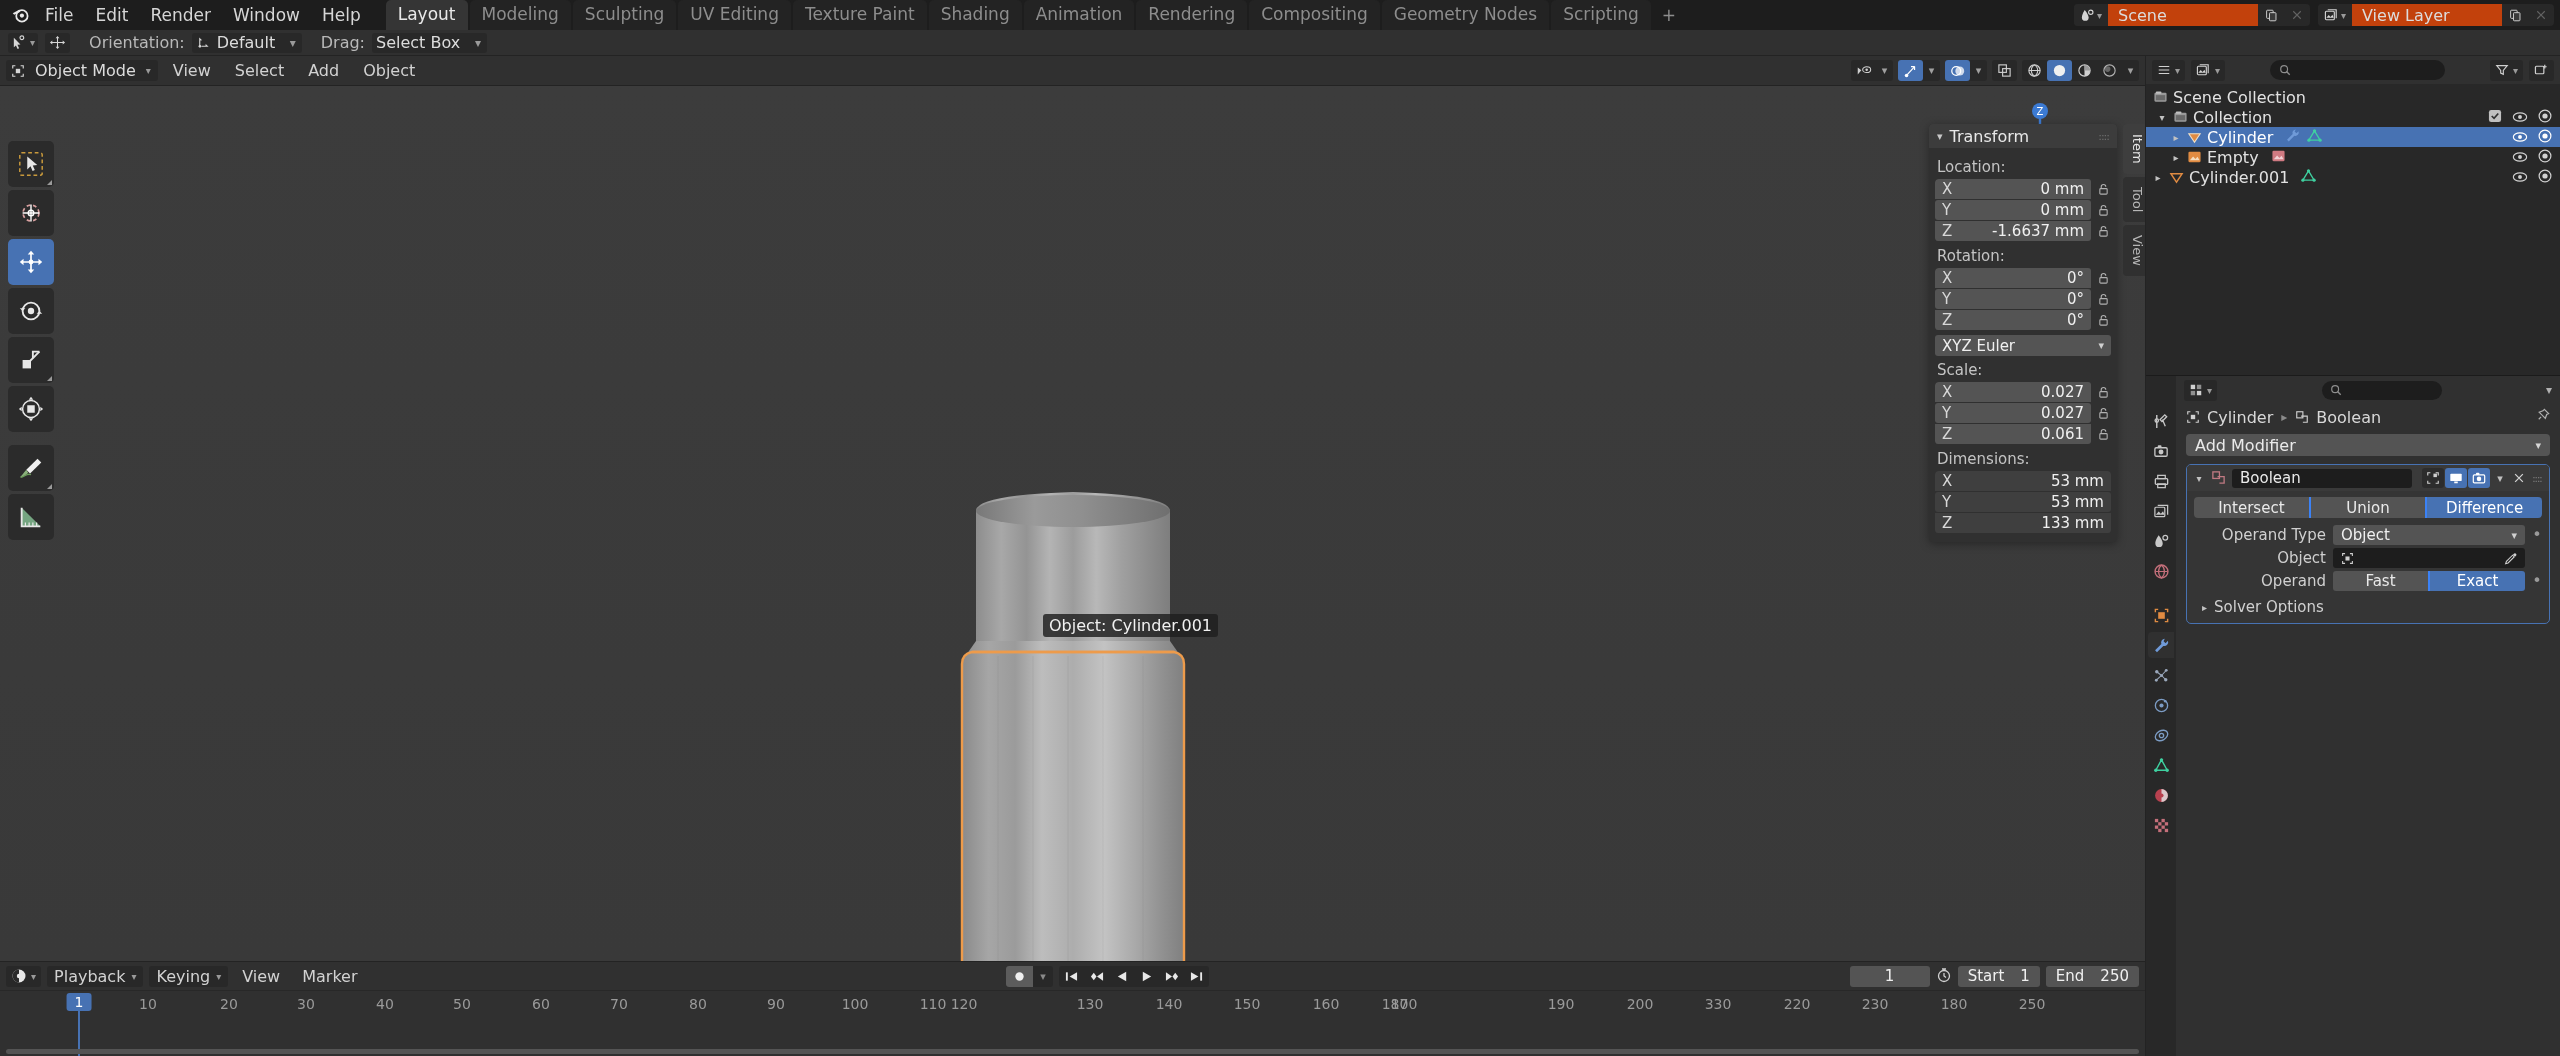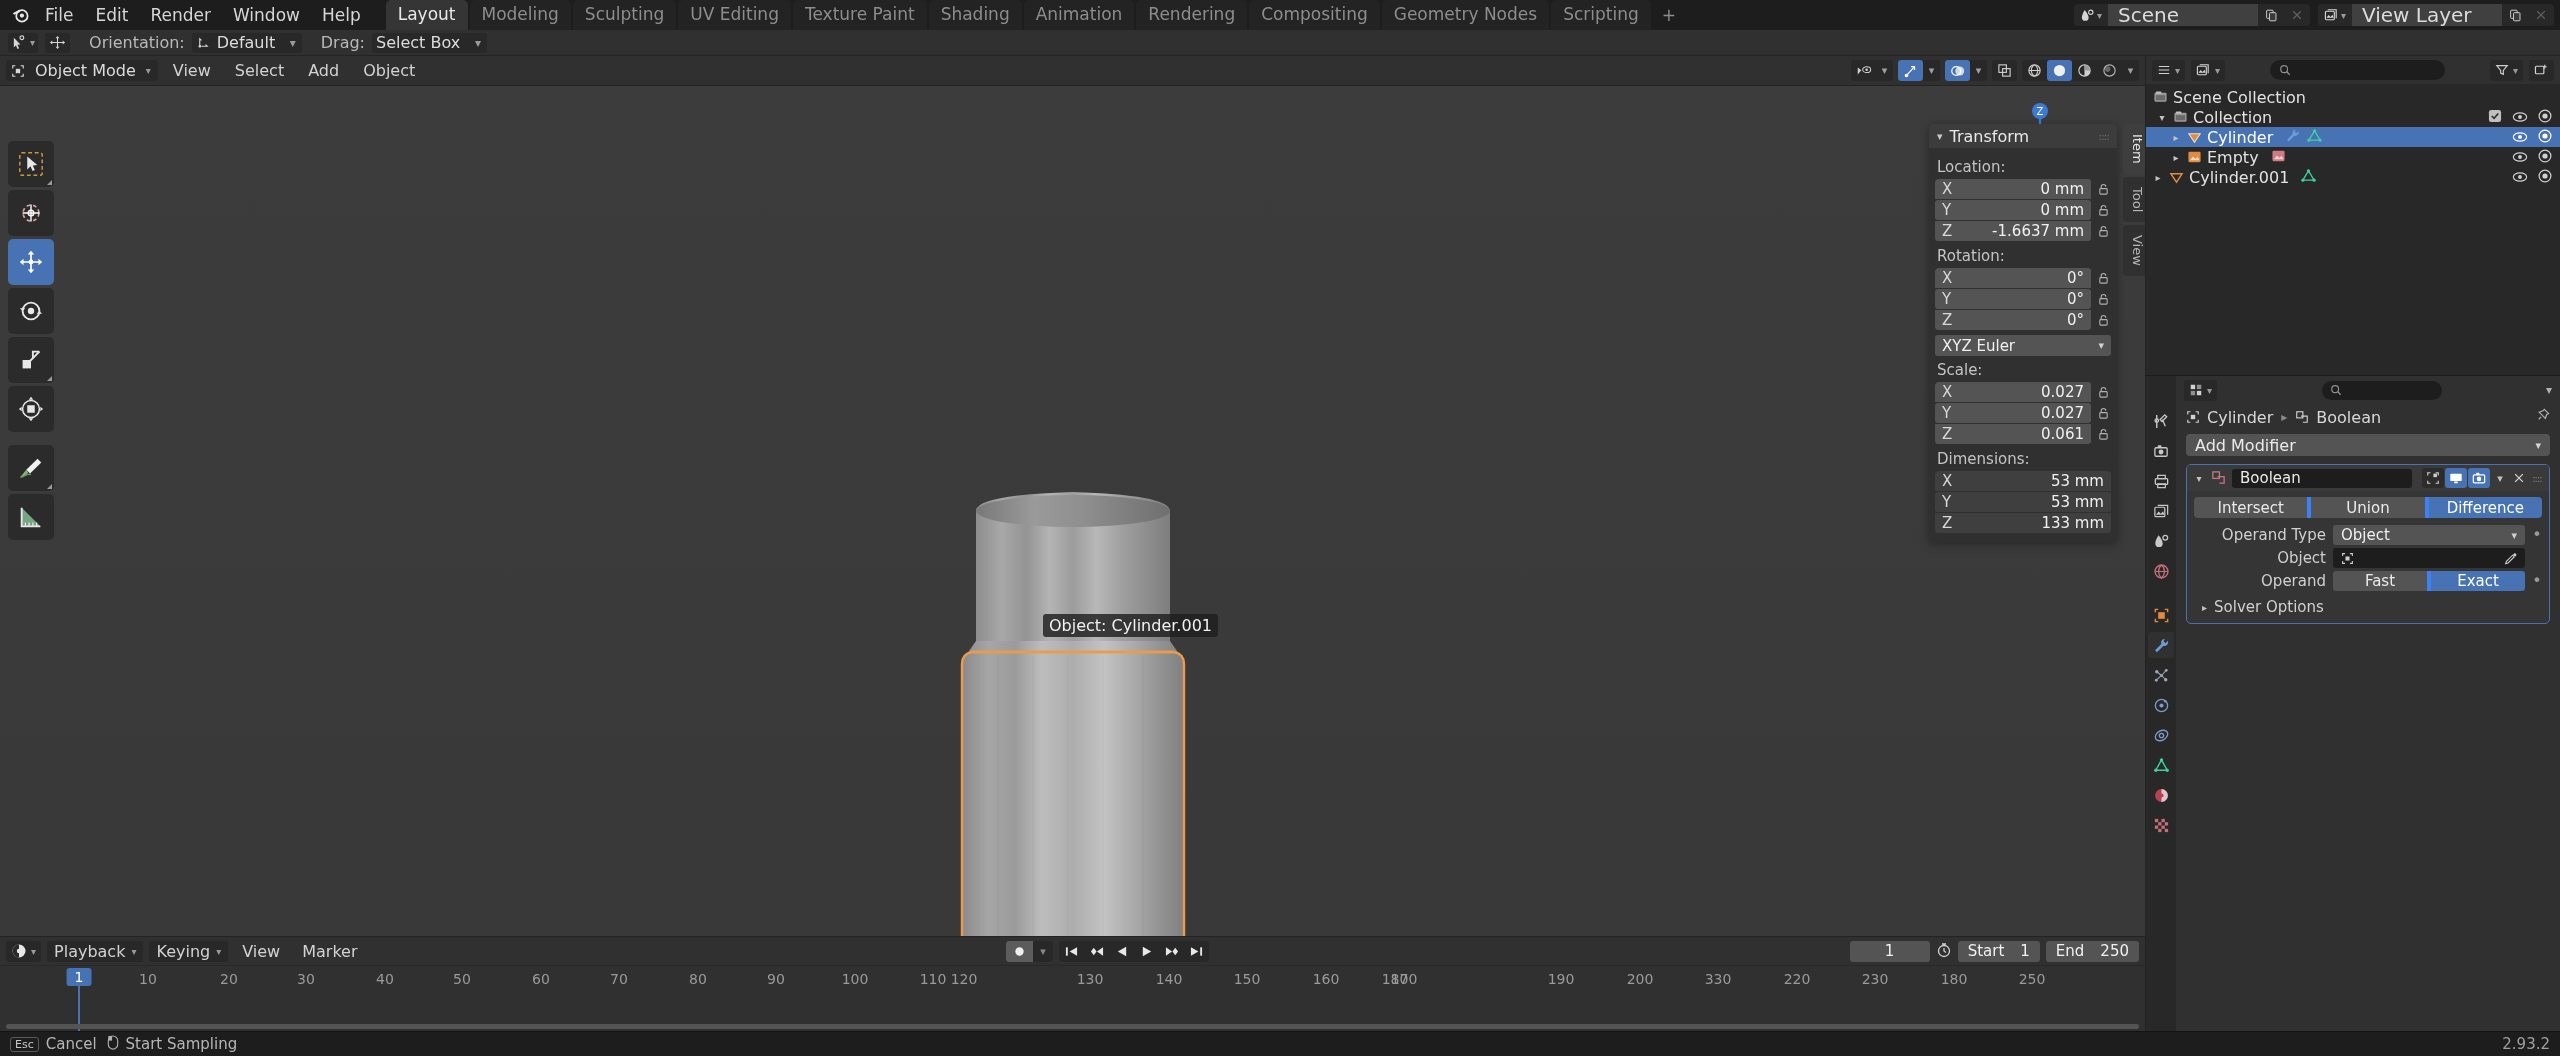--- a/index.html
+++ b/index.html
@@ -26,22 +26,22 @@
   .ws-tabs { display: flex; align-items: flex-end; height: 30px; margin-left: 14px; }
   .ws-tab {
     padding: 6px 12px 7px; font-size: 17px; color: #8d8d8d;
     background: #232323; border-radius: 5px 5px 0 0; margin-right: 2px; line-height: 1;
   }
   .ws-tab.active { background: #353535; color: #e8e8e8; }
   .ws-plus { padding: 5px 9px; color: #8d8d8d; font-size: 17px; }
   .topbar-right { margin-left: auto; display: flex; align-items: center; gap: 8px; padding-right: 6px; }
   .id-block { display: flex; align-items: center; height: 22px; background: #282828; border-radius: 4px; overflow: hidden; }
   .id-icon { width: 34px; height: 22px; background: #282828; display:flex; align-items:center; justify-content:center; gap:2px; }
-  .id-name { background: #404040; height: 22px; display: flex; align-items: center; padding: 0 12px 0 10px;
-             font-size: 20px; color: #dcdcdc; min-width: 150px; }
+  .id-name { background: #c2410c; height: 22px; display: flex; align-items: center; padding: 0 12px 0 10px;
+             font-size: 16px; color: #dcdcdc; min-width: 150px; }
   .id-btn { width: 26px; height: 22px; display:flex; align-items:center; justify-content:center; background:#282828; }
   .id-btn.dim { opacity: .35; }
 
   
   .toolsettings {
     flex: 0 0 26px; height: 26px; background: #303030; display: flex; align-items: center;
     padding: 0 8px; gap: 7px; border-bottom: 1px solid #232323;
   }
   .ts-widget { display: flex; align-items: center; height: 20px; background: #282828; border-radius: 3px; padding: 0 3px; }
   .ts-label { font-size: 16px; color: #b9b9b9; margin-left: 12px; }
@@ -219,21 +219,21 @@
   .mod-namefield { flex: 1 1 auto; height: 19px; background: #1d1d1d; border-radius: 3px;
                    display: flex; align-items: center; padding: 0 8px; font-size: 15px; color: #eaeaea;
                    margin-right: 4px; max-width: 185px; }
   .mod-toggles { display: flex; align-items: center; gap: 1px; margin-left: auto; }
   .mtbtn { width: 22px; height: 20px; display: flex; align-items: center; justify-content: center;
            border-radius: 3px; background: #2c2c2c; }
   .mtbtn.on { background: #4772b3; }
   .mod-body { padding: 6px 7px 7px; }
   .seg-group { display: flex; height: 21px; border-radius: 4px; overflow: hidden; margin-bottom: 7px; }
   .seg { flex: 1 1 0; display: flex; align-items: center; justify-content: center;
-         background: #545454; font-size: 15px; color: #eaeaea; border-right: 4px solid #3b82f6; }
+         background: #545454; font-size: 15px; color: #eaeaea; border-right: 2px solid #3b82f6; }
   .seg:last-child { border-right: none; }
   .seg.on { background: #4772b3; color: #fff; }
   .prow { display: flex; align-items: center; gap: 7px; margin-bottom: 3px; }
   .prow .plabel { flex: 0 0 132px; text-align: right; font-size: 15px; color: #d0d0d0; }
   .pfield { flex: 1 1 auto; height: 20px; background: #545454; border-radius: 3px;
             display: flex; align-items: center; padding: 0 8px; font-size: 15px; color: #f0f0f0; }
   .pfield.dark { background: #1d1d1d; }
   .pfield .cv { margin-left: auto; font-size: 11px; color: #d0d0d0; }
   .pdot { width: 10px; text-align: center; color: #9a9a9a; font-size: 16px; line-height: 1; }
   .pseg { flex: 1 1 auto; display: flex; height: 20px; border-radius: 3px; overflow: hidden; }
@@ -1351,30 +1351,14 @@
                 </div>
               </div>
             </div>
           </div>
         </div>
       </div>
 
     </div>
   </div>
 
-  <div class="statusbar">
-    <div class="sb-item">
-      <span class="kbd">Esc</span>
-      <span>Cancel</span>
-    </div>
-    <div class="sb-item">
-      <span>
-        <svg width="12" height="15" viewBox="0 0 12 16">
-            <rect x="1" y="1" width="10" height="14" rx="5" fill="none" stroke="#b0b0b0" stroke-width="1.2"></rect>
-            <path d="M1 1 h4 v5 h-4z" fill="#b0b0b0"></path>
-          </svg>
-      </span>
-      <span>Start Sampling</span>
-    </div>
-    <div class="sb-right">2.93.2</div>
-  </div>
 
 </div>
 
 </body></html>

